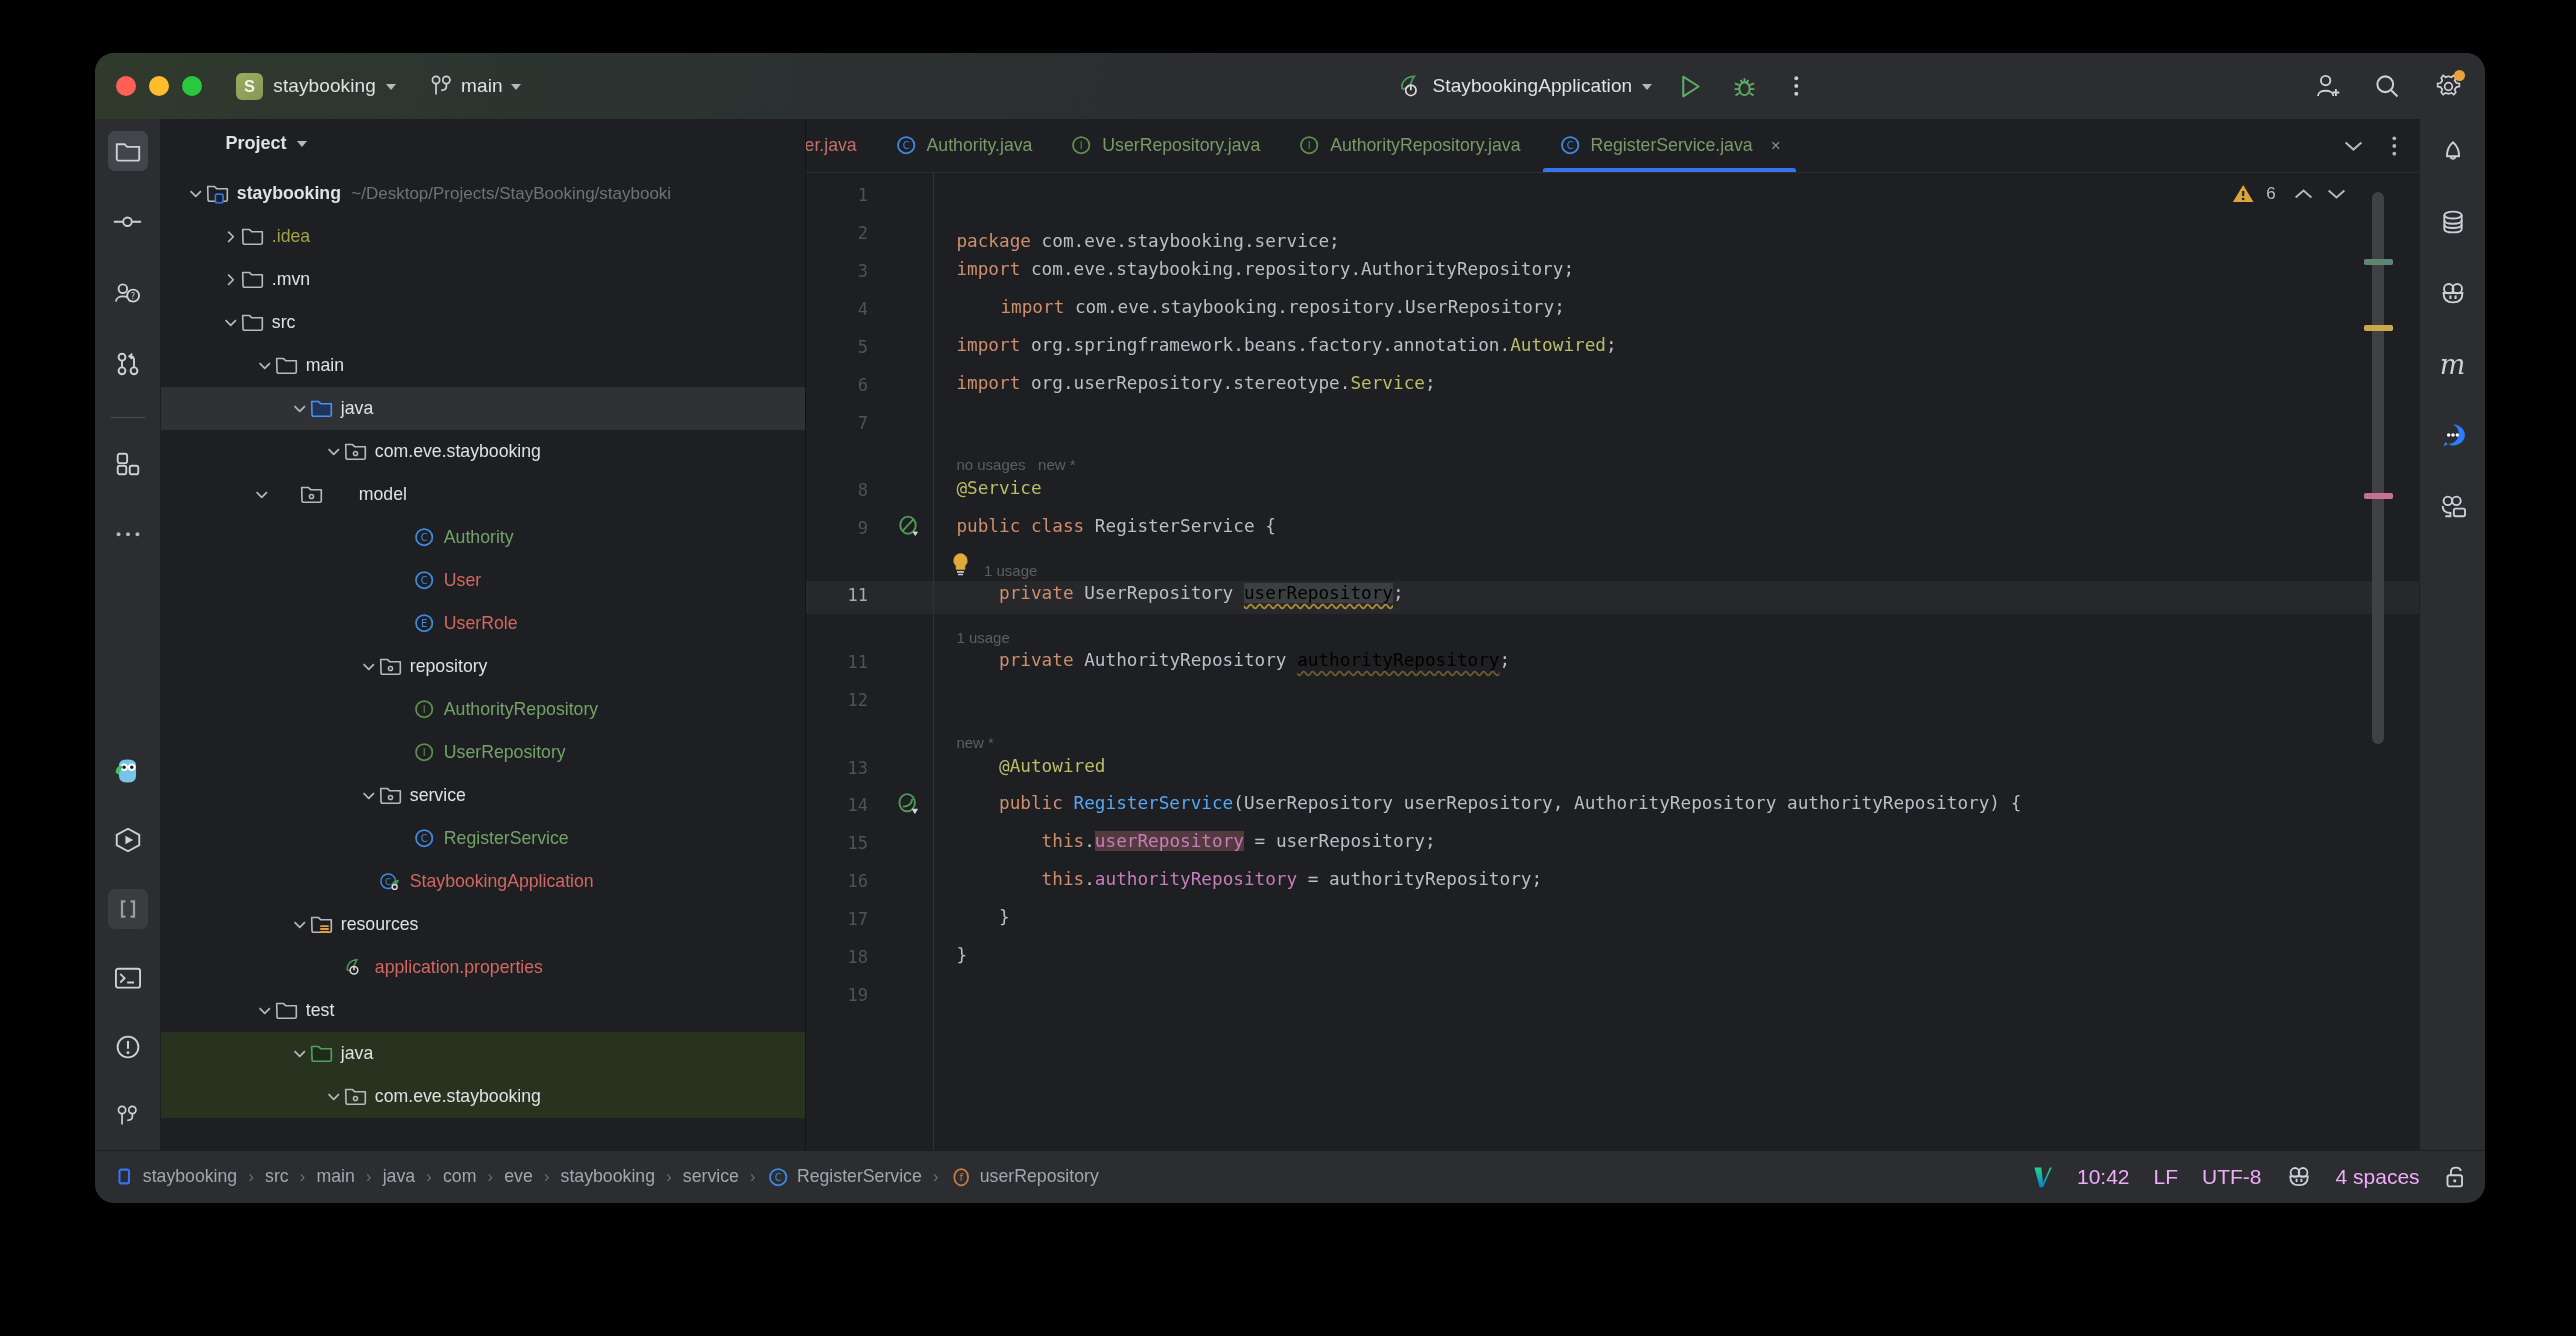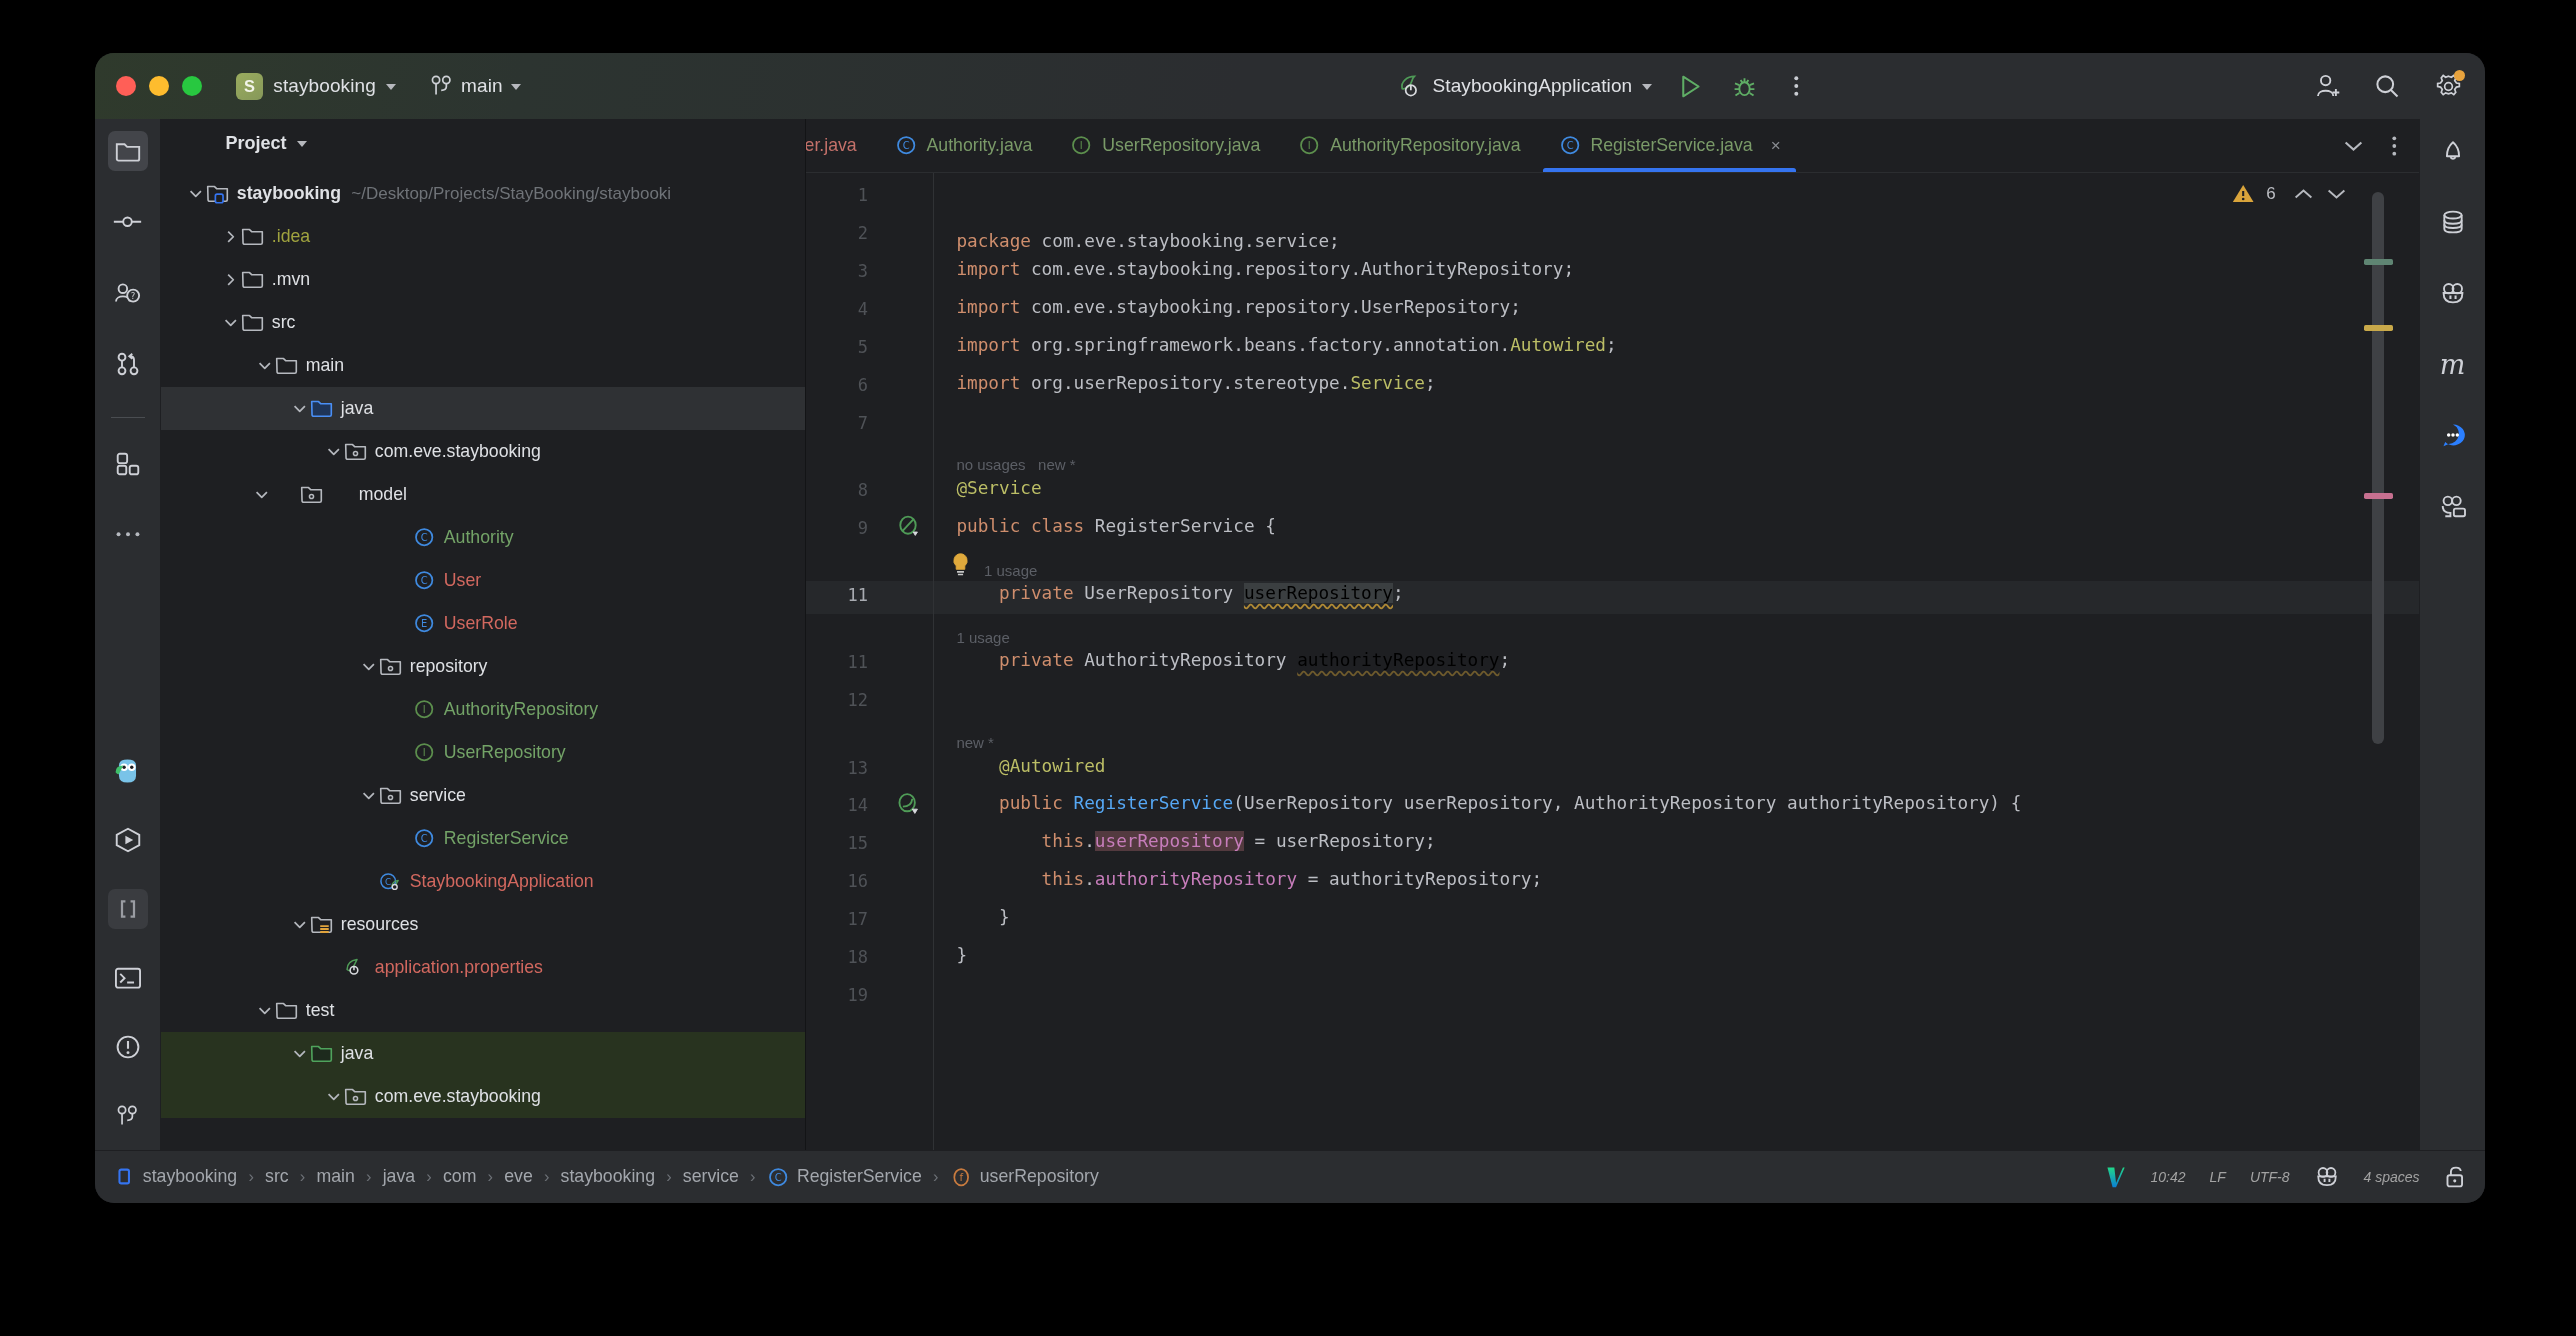--- a/index.html
+++ b/index.html
@@ -186,21 +186,21 @@
 
   
   #status {
     position:absolute; left:0; right:0; bottom:0; height:53px; background:#2b2d30;
     display:flex; align-items:center; border-top:0.9px solid #1e1f22;
   }
   #crumbs { display:flex; align-items:center; gap:0; margin-left: 21px; }
   .crumb { color:#a3a7ad; font-size: 17.7px; display:flex; align-items:center; gap:7.8px; }
   .crumb-sep { color:#6d7177; font-size: 16.4px; margin: 0 11.2px; }
   #status-right { position:absolute; right: 19px; display:flex; align-items:center; gap: 24px; }
-  .sb-text { color:#a3a3a3; font-size: 14px; font-style: italic; }
+  .sb-text { color:#f0abfc; font-size: 21px; }
 
   svg { display:block; }
 </style>
 </head>
 <body>
 
 <div id="window">
 
   <div id="titlebar">
     <div class="traffic">
@@ -747,21 +747,21 @@
             <div class="lnum" style="top: 698px;">16</div>
             <div class="lnum" style="top: 736px;">17</div>
             <div class="lnum" style="top: 774px;">18</div>
             <div class="lnum" style="top: 812px;">19</div>
           </div>
         <div id="gutter-line"></div>
         <div id="codetext">
             <div class="cl" style="top: 12px; margin-top: 48px;"><span class="k">package </span><span class="plain">com.eve.staybooking.service;</span></div>
             <div class="cl" style="top: 50px;"></div>
             <div class="cl" style="top: 88px;"><span class="k">import </span><span class="plain">com.eve.staybooking.repository.AuthorityRepository;</span></div>
-            <div class="cl" style="top: 126px;"><span class="k">import </span><span class="plain">com.eve.staybooking.repository.UserRepository;</span></div>
+            <div class="cl" style="top: 126px; margin-left: 44px;"><span class="k">import </span><span class="plain">com.eve.staybooking.repository.UserRepository;</span></div>
             <div class="cl" style="top: 164px;"><span class="k">import </span><span class="plain">org.springframework.beans.factory.annotation.</span><span class="an">Autowired</span><span class="plain">;</span></div>
             <div class="cl" style="top: 202px;"><span class="k">import </span><span class="plain">org.userRepository.stereotype.</span><span class="an">Service</span><span class="plain">;</span></div>
             <div class="cl" style="top: 240px;"></div>
             <div class="cl hint" style="top: 284px;">no usages   new *</div>
             <div class="cl" style="top: 307px;"><span class="an">@Service</span></div>
             <div class="cl" style="top: 345px;"><span class="k">public class </span><span class="plain">RegisterService {</span></div>
             <div class="cl hint" style="top: 390px; left: 50px;">1 usage</div>
             <div style="position: absolute; left: 17px; top: 379px;">
               <svg width="19" height="26" viewBox="0 0 22 30">
                 <path d="M11 2 A8 8 0 0 1 16 16 L16 20 L6 20 L6 16 A8 8 0 0 1 11 2 Z" fill="#e0a93c" stroke="#e0a93c" stroke-width="1" stroke-linejoin="round"></path>

